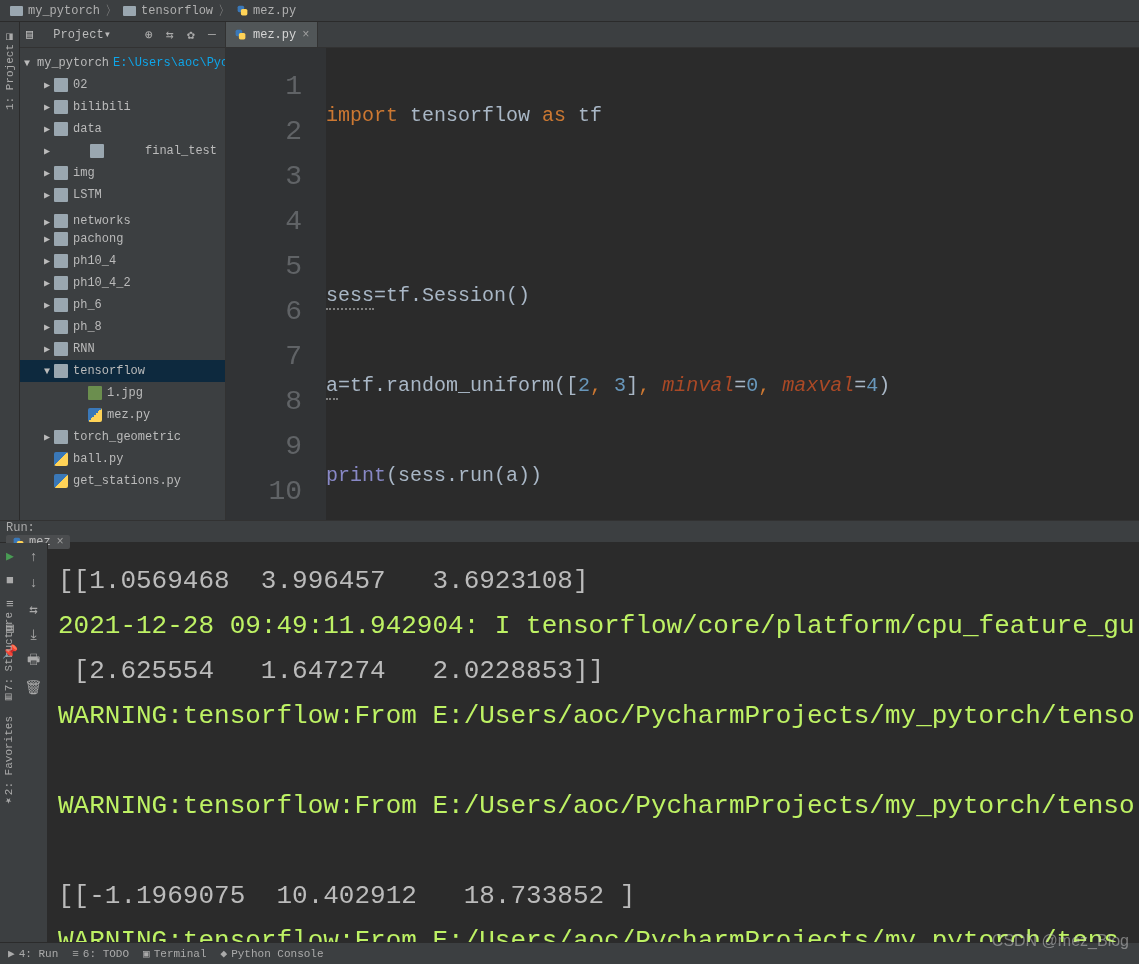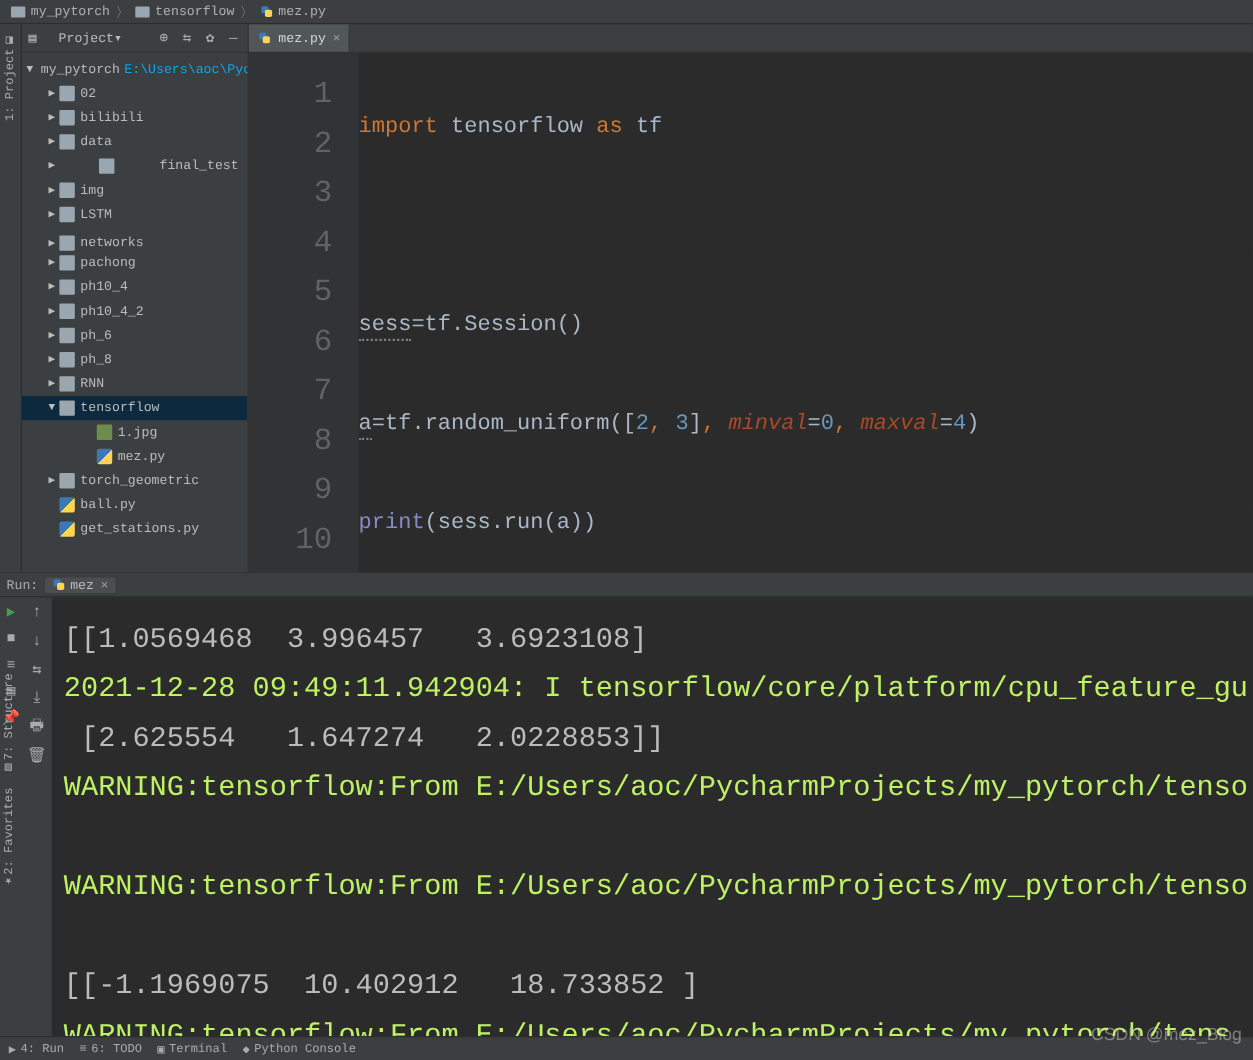--- a/index.html
+++ b/index.html
@@ -35,21 +35,21 @@
 .gutter { width: 100px; background: #313335; color: #606366; font-family: monospace; text-align: right; padding-right: 24px; padding-top: 16px; font-size: 28px; line-height: 45px; }
 .gutter div { height: 45px; }
 .code-lines { flex: 1; font-size: 20px; line-height: 45px; font-family: monospace; color: #a9b7c6; white-space: pre; overflow: hidden; }
 .code-lines .line { height: 45px; }
 .k-orange { color: #cc7832; }
 .k-num { color: #6897bb; }
 .k-param { color: #aa4926; font-style: italic; }
 .k-builtin { color: #8888c6; }
 .squiggle { border-bottom: 2px dotted #808080; padding-bottom: 1px; }
 .run-panel { border-top: 1px solid #323232; background: #3c3f41; }
-.run-tabrow { display: flex; align-items: center; height: 22px; padding: 0 6px; border-bottom: 1px solid #2b2b2b; }
+.run-tabrow { display: flex; align-items: flex-start; height: 22px; padding: 0 6px; border-bottom: 1px solid #2b2b2b; flex-direction: column; }
 .run-tabrow .rlabel { color: #aaaaaa; margin-right: 6px; }
 .run-tabrow .rtab { display: flex; align-items: center; padding: 0 6px; background: #4b4d4f; border-radius: 2px; }
 .run-body { display: flex; height: 400px; background: #2b2b2b; }
 .run-left { width: 20px; background: #3c3f41; display: flex; flex-direction: column; align-items: center; padding-top: 6px; gap: 10px; }
 .run-left .ricon { width: 14px; height: 14px; display: flex; align-items: center; justify-content: center; color: #aaaaaa; cursor: pointer; font-size: 13px; }
 .run-left .ricon.green { color: #499c54; }
 .run-left2 { width: 28px; background: #3c3f41; display: flex; flex-direction: column; align-items: center; padding-top: 6px; gap: 10px; border-right: 1px solid #2b2b2b; }
 .run-left2 .ricon2 { width: 16px; height: 16px; display: flex; align-items: center; justify-content: center; color: #aaaaaa; cursor: pointer; font-size: 14px; }
 .console { flex: 1; padding: 16px 10px; font-family: monospace; font-size: 26px; line-height: 45px; white-space: pre; overflow: hidden; }
 .console .out { color: #bbbbbb; }

